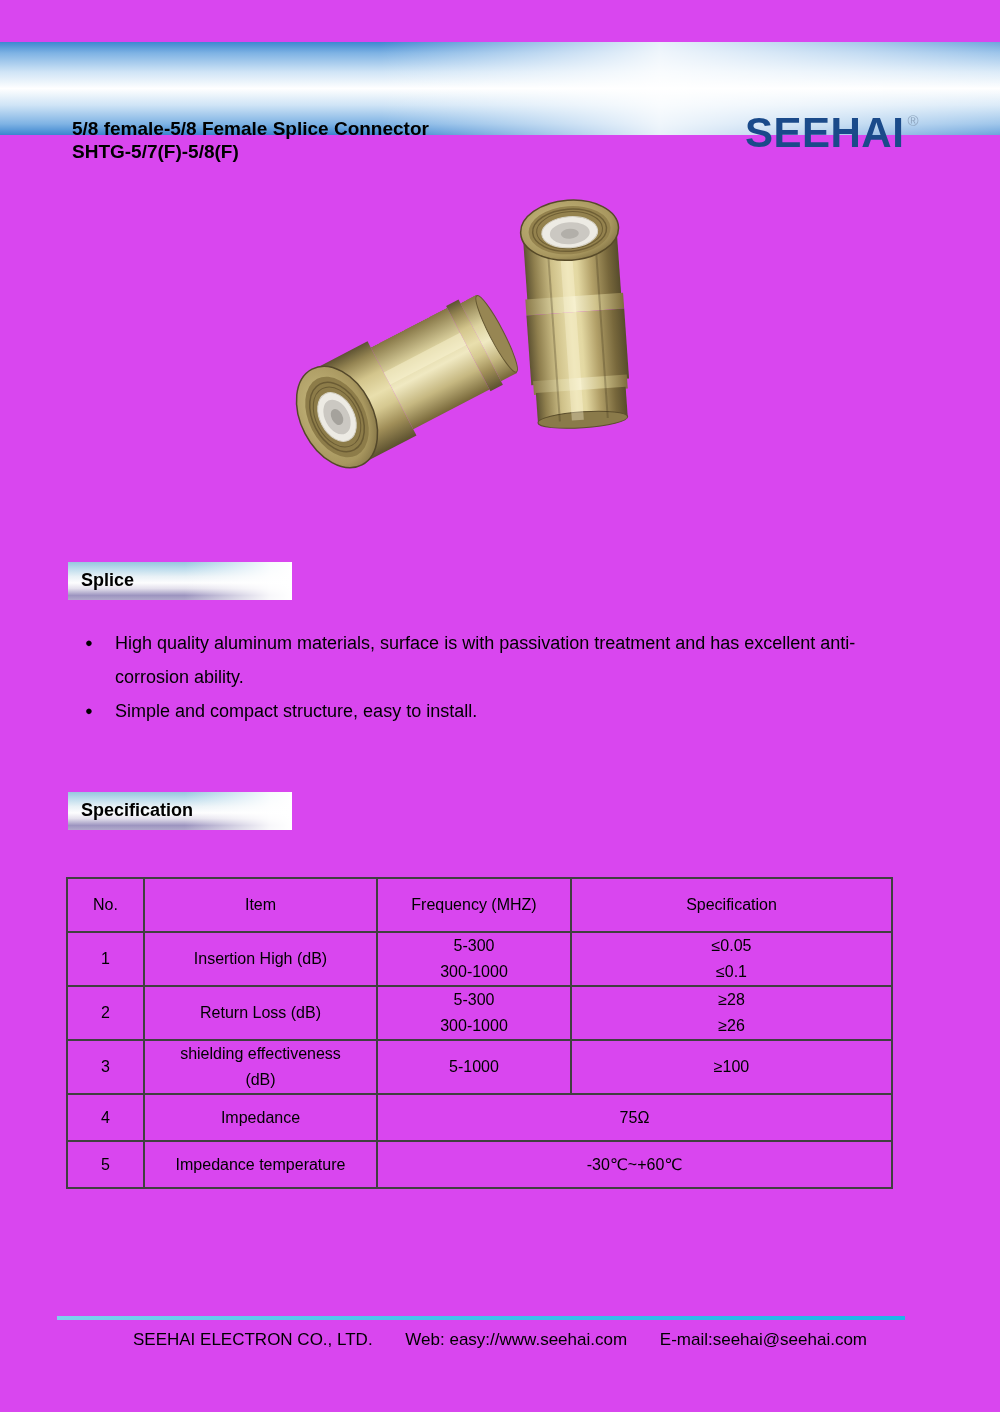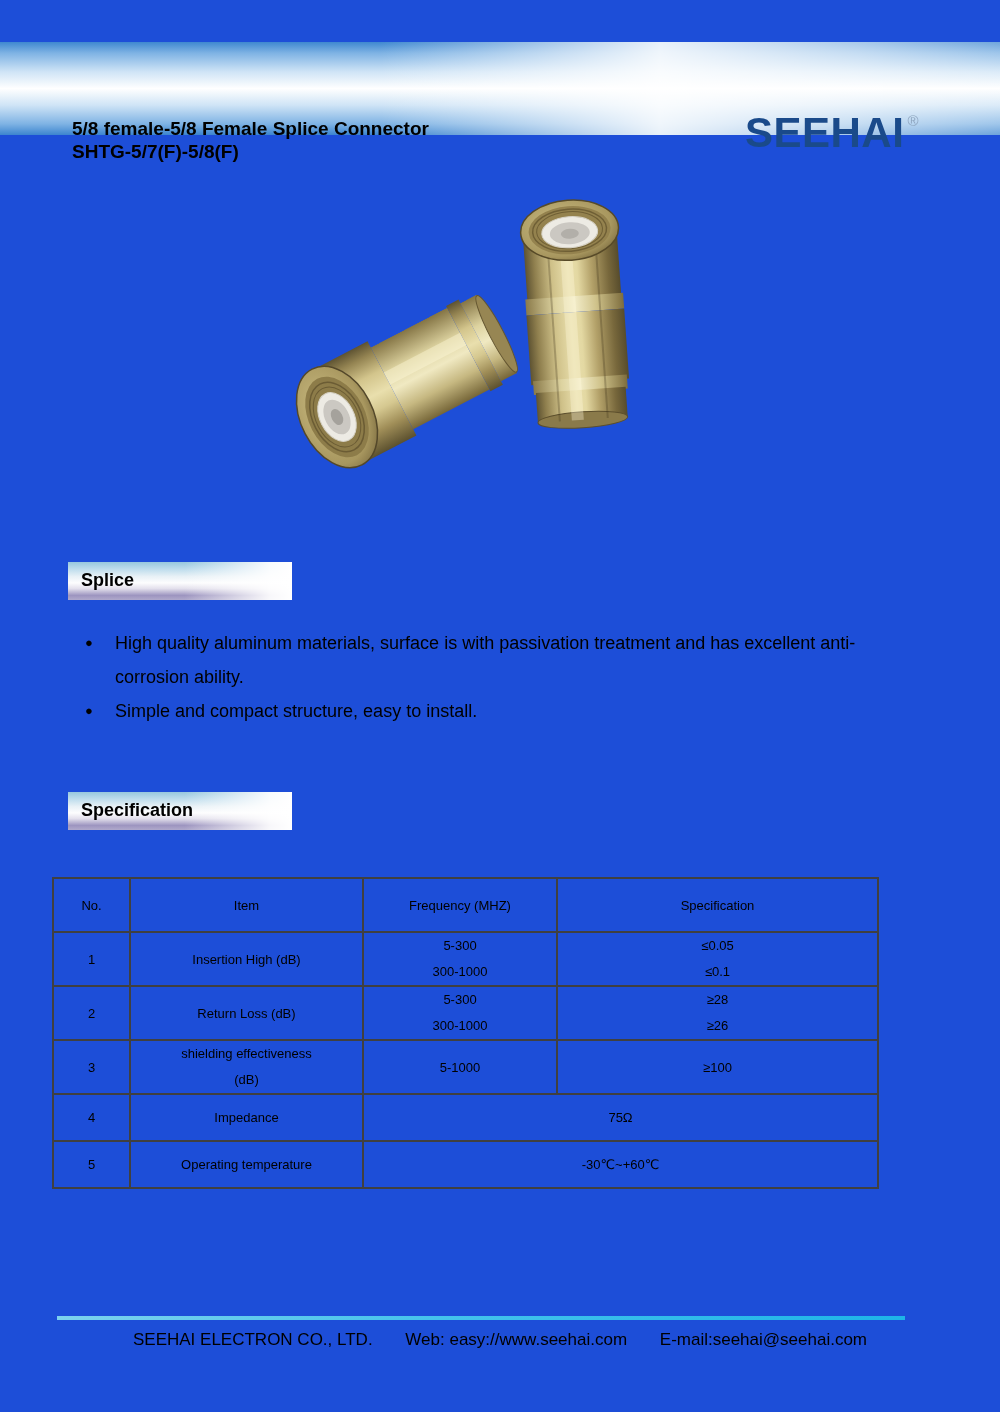--- a/index.html
+++ b/index.html
@@ -1,16 +1,16 @@
 <!DOCTYPE html>
 <html><head>
 <meta charset="utf-8">
 <style>
   html,body{margin:0;padding:0;background:#ffffff;}
-  .page{position:relative;width:1000px;height:1412px;background:#1d4ed8;overflow:hidden;
+  .page{position:relative;width:1000px;height:1412px;background:#d946ef;overflow:hidden;
         font-family:"Liberation Sans","DejaVu Sans",sans-serif;color:#000;}
 
   
   .header-bar{position:absolute;left:0;top:42px;width:1000px;height:93px;
     background-image:
       linear-gradient(to right, rgba(255,255,255,0) 0%, rgba(255,255,255,0) 38%,
                       rgba(255,255,255,0.88) 66%, rgba(255,255,255,0.55) 86%, rgba(255,255,255,0.25) 100%),
       linear-gradient(to bottom, #3f88d0 0%, #7fb3e4 12%, #cfe4f6 32%, #ffffff 50%,
                       #cfe4f6 68%, #7fb3e4 88%, #3c85cf 100%);}
   .title-block{position:absolute;left:72px;top:75px;font-size:19px;font-weight:bold;line-height:23px;}
@@ -32,22 +32,22 @@
   .feature-heading{top:562px;}
   .spec-heading{top:792px;}
 
   
   .bullets{position:absolute;left:85px;top:626px;width:800px;}
   .bullet-item{display:flex;align-items:flex-start;}
   .bullet-dot{width:30px;flex:0 0 30px;font-size:13px;line-height:34px;}
   .bullet-text{font-size:18px;font-weight:normal;line-height:34px;width:770px;}
 
   
-  .spec-table{position:absolute;left:52px;top:877px;border-collapse:collapse;table-layout:fixed;
-    width:825px;font-size:13px;}
+  .spec-table{position:absolute;left:66px;top:877px;border-collapse:collapse;table-layout:fixed;
+    width:825px;font-size:16px;}
   .spec-table th,.spec-table td{border:2px solid #404040;text-align:center;vertical-align:middle;
     font-weight:normal;padding:0;}
   .col-no{width:77px;}.col-item{width:233px;}.col-freq{width:194px;}.col-spec{width:321px;}
   .row-h54{height:54px;}.row-h53{height:53px;}.row-h47{height:47px;}
   .two-line div{line-height:26px;}
 
   
   .footer-line{position:absolute;left:57px;top:1316px;width:848px;height:4px;
     background:linear-gradient(to right,#7dd2ee 0%,#44c3ec 45%,#1db5e8 100%);}
   .footer-text{position:absolute;left:0;top:1330px;width:1000px;text-align:center;font-size:17px;}
@@ -209,21 +209,21 @@
       <td>5-1000</td>
       <td>≥100</td>
     </tr>
     <tr class="row-h47">
       <td>4</td>
       <td>Impedance</td>
       <td colspan="2">75Ω</td>
     </tr>
     <tr class="row-h47">
       <td>5</td>
-      <td>Operating temperature</td>
+      <td>Impedance temperature</td>
       <td colspan="2">-30℃~+60℃</td>
     </tr>
   </tbody>
     </table>
 
   <div class="footer-line"></div>
   <div class="footer-text">
     <span class="seg">SEEHAI ELECTRON CO., LTD.</span>
     <span class="seg">Web: easy://www.seehai.com</span>
     <span class="seg">E-mail:seehai@seehai.com</span>

